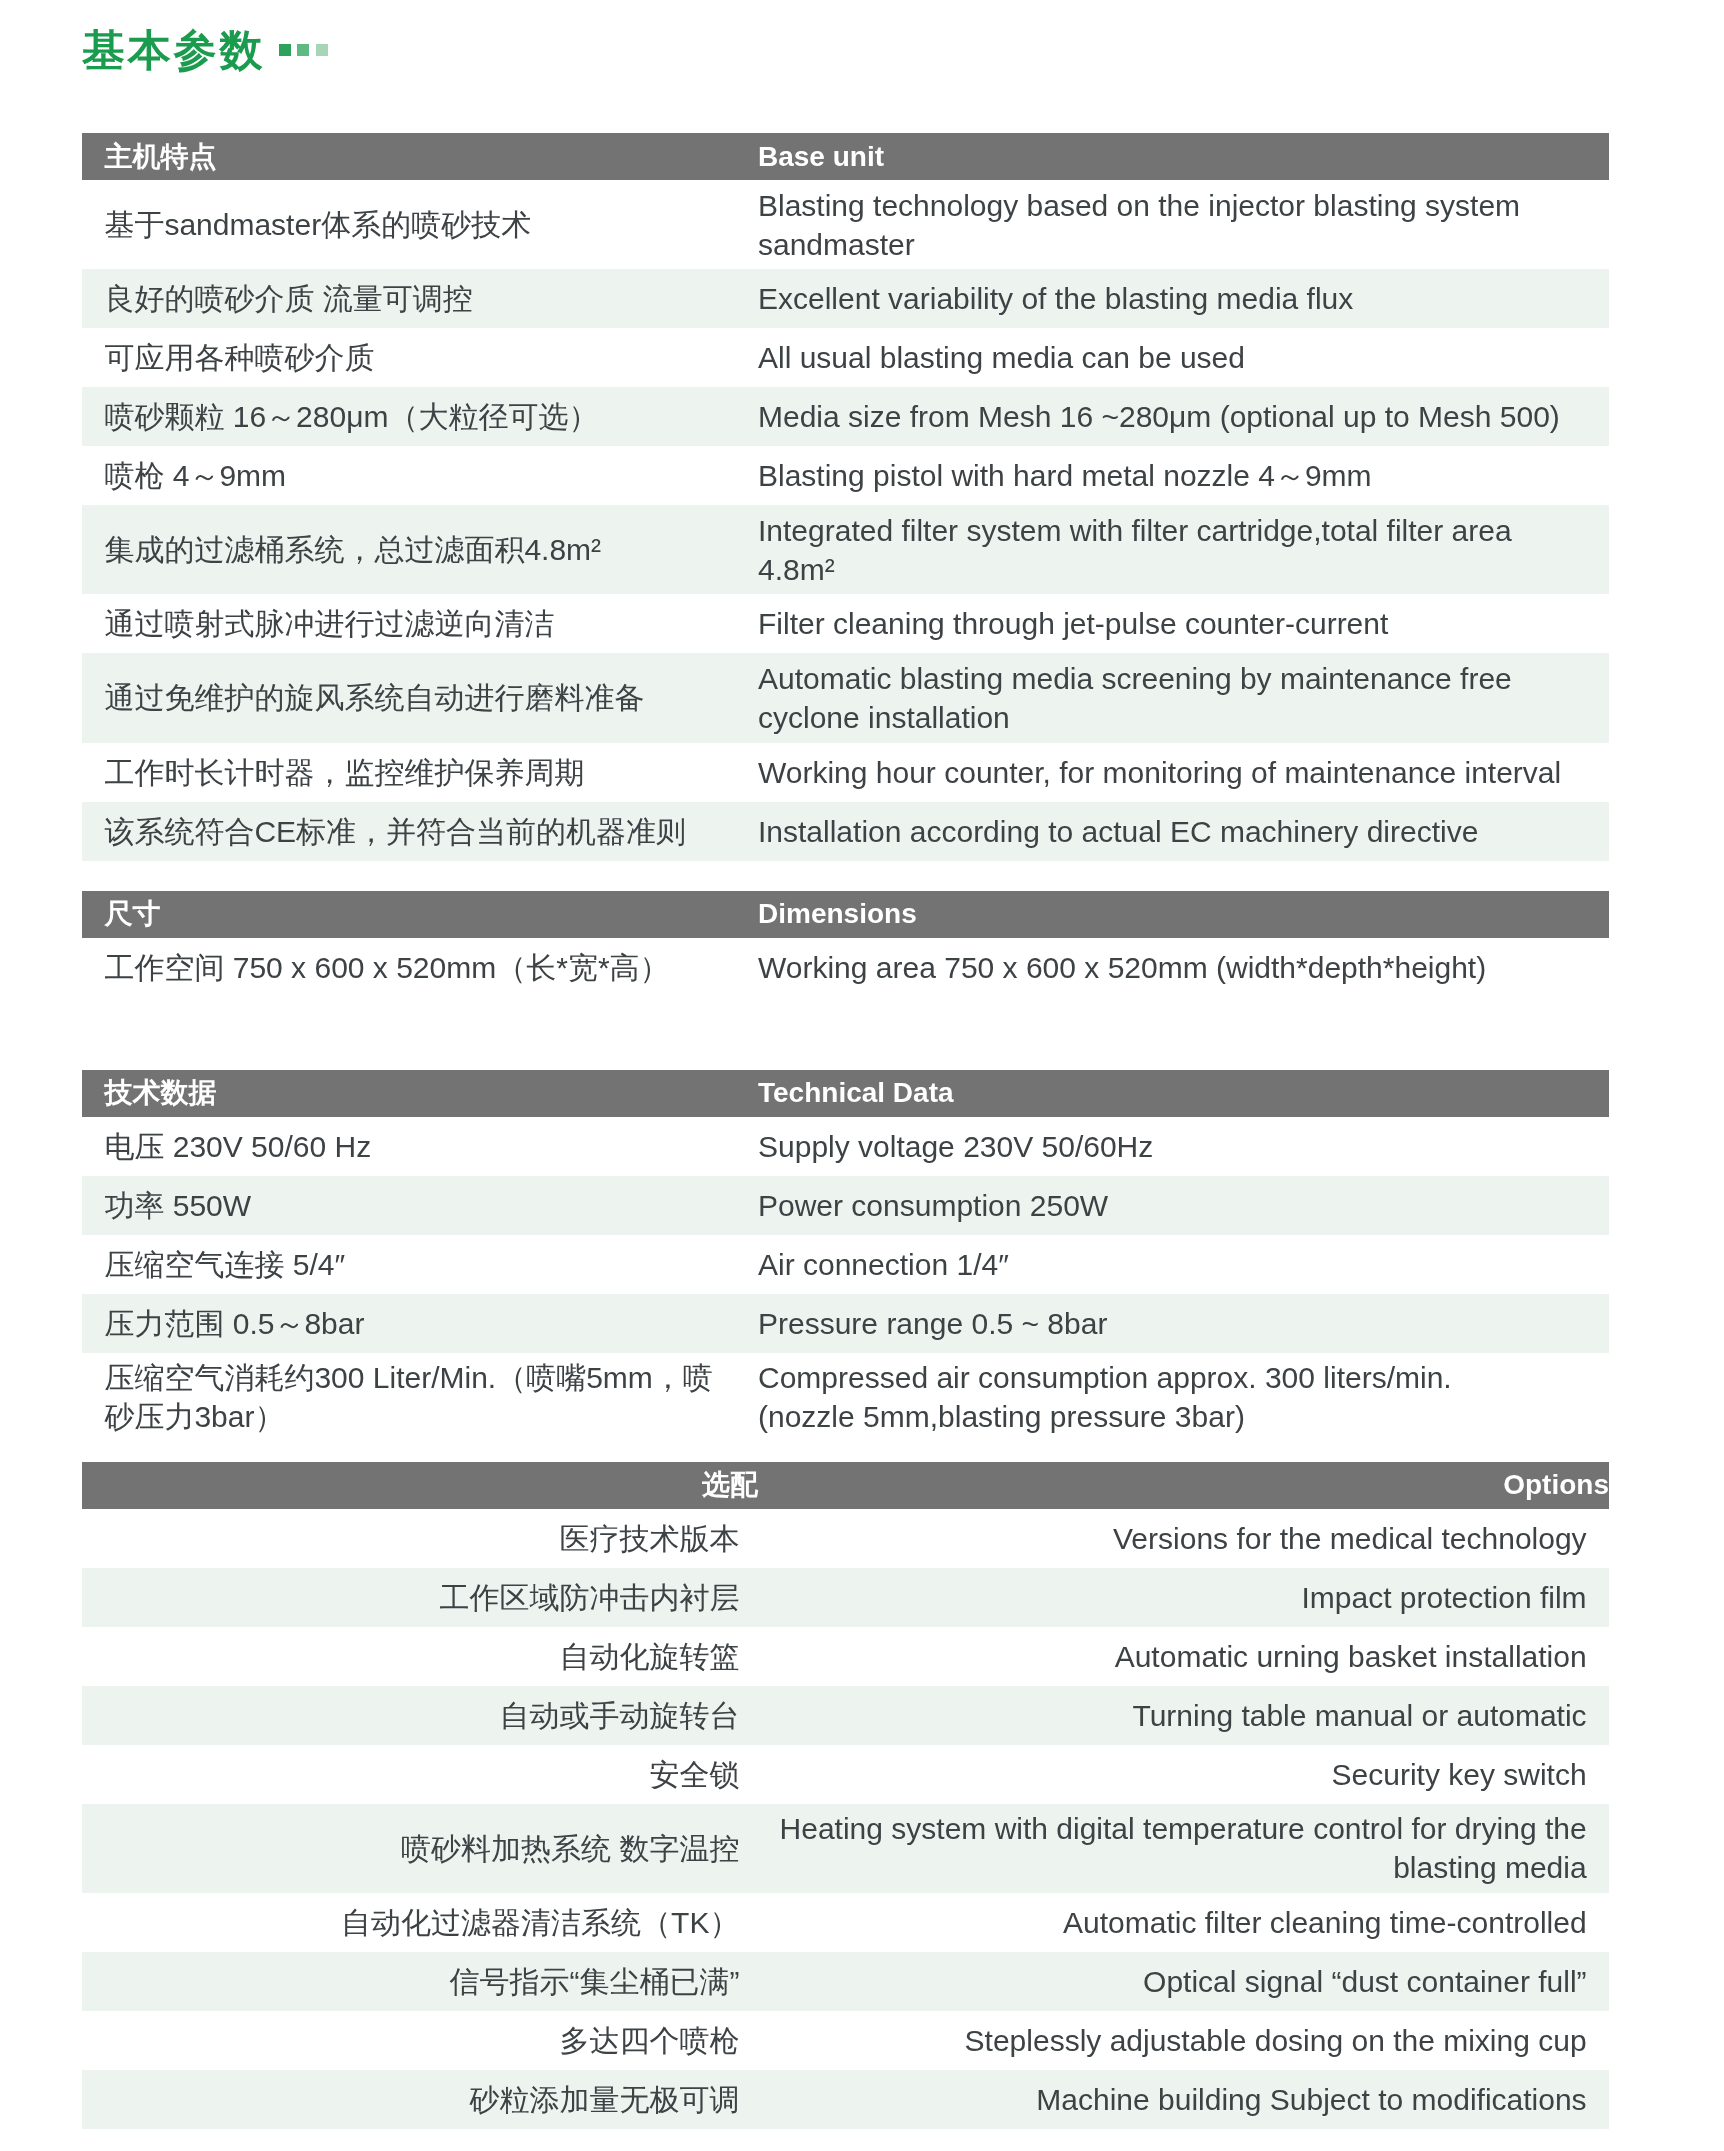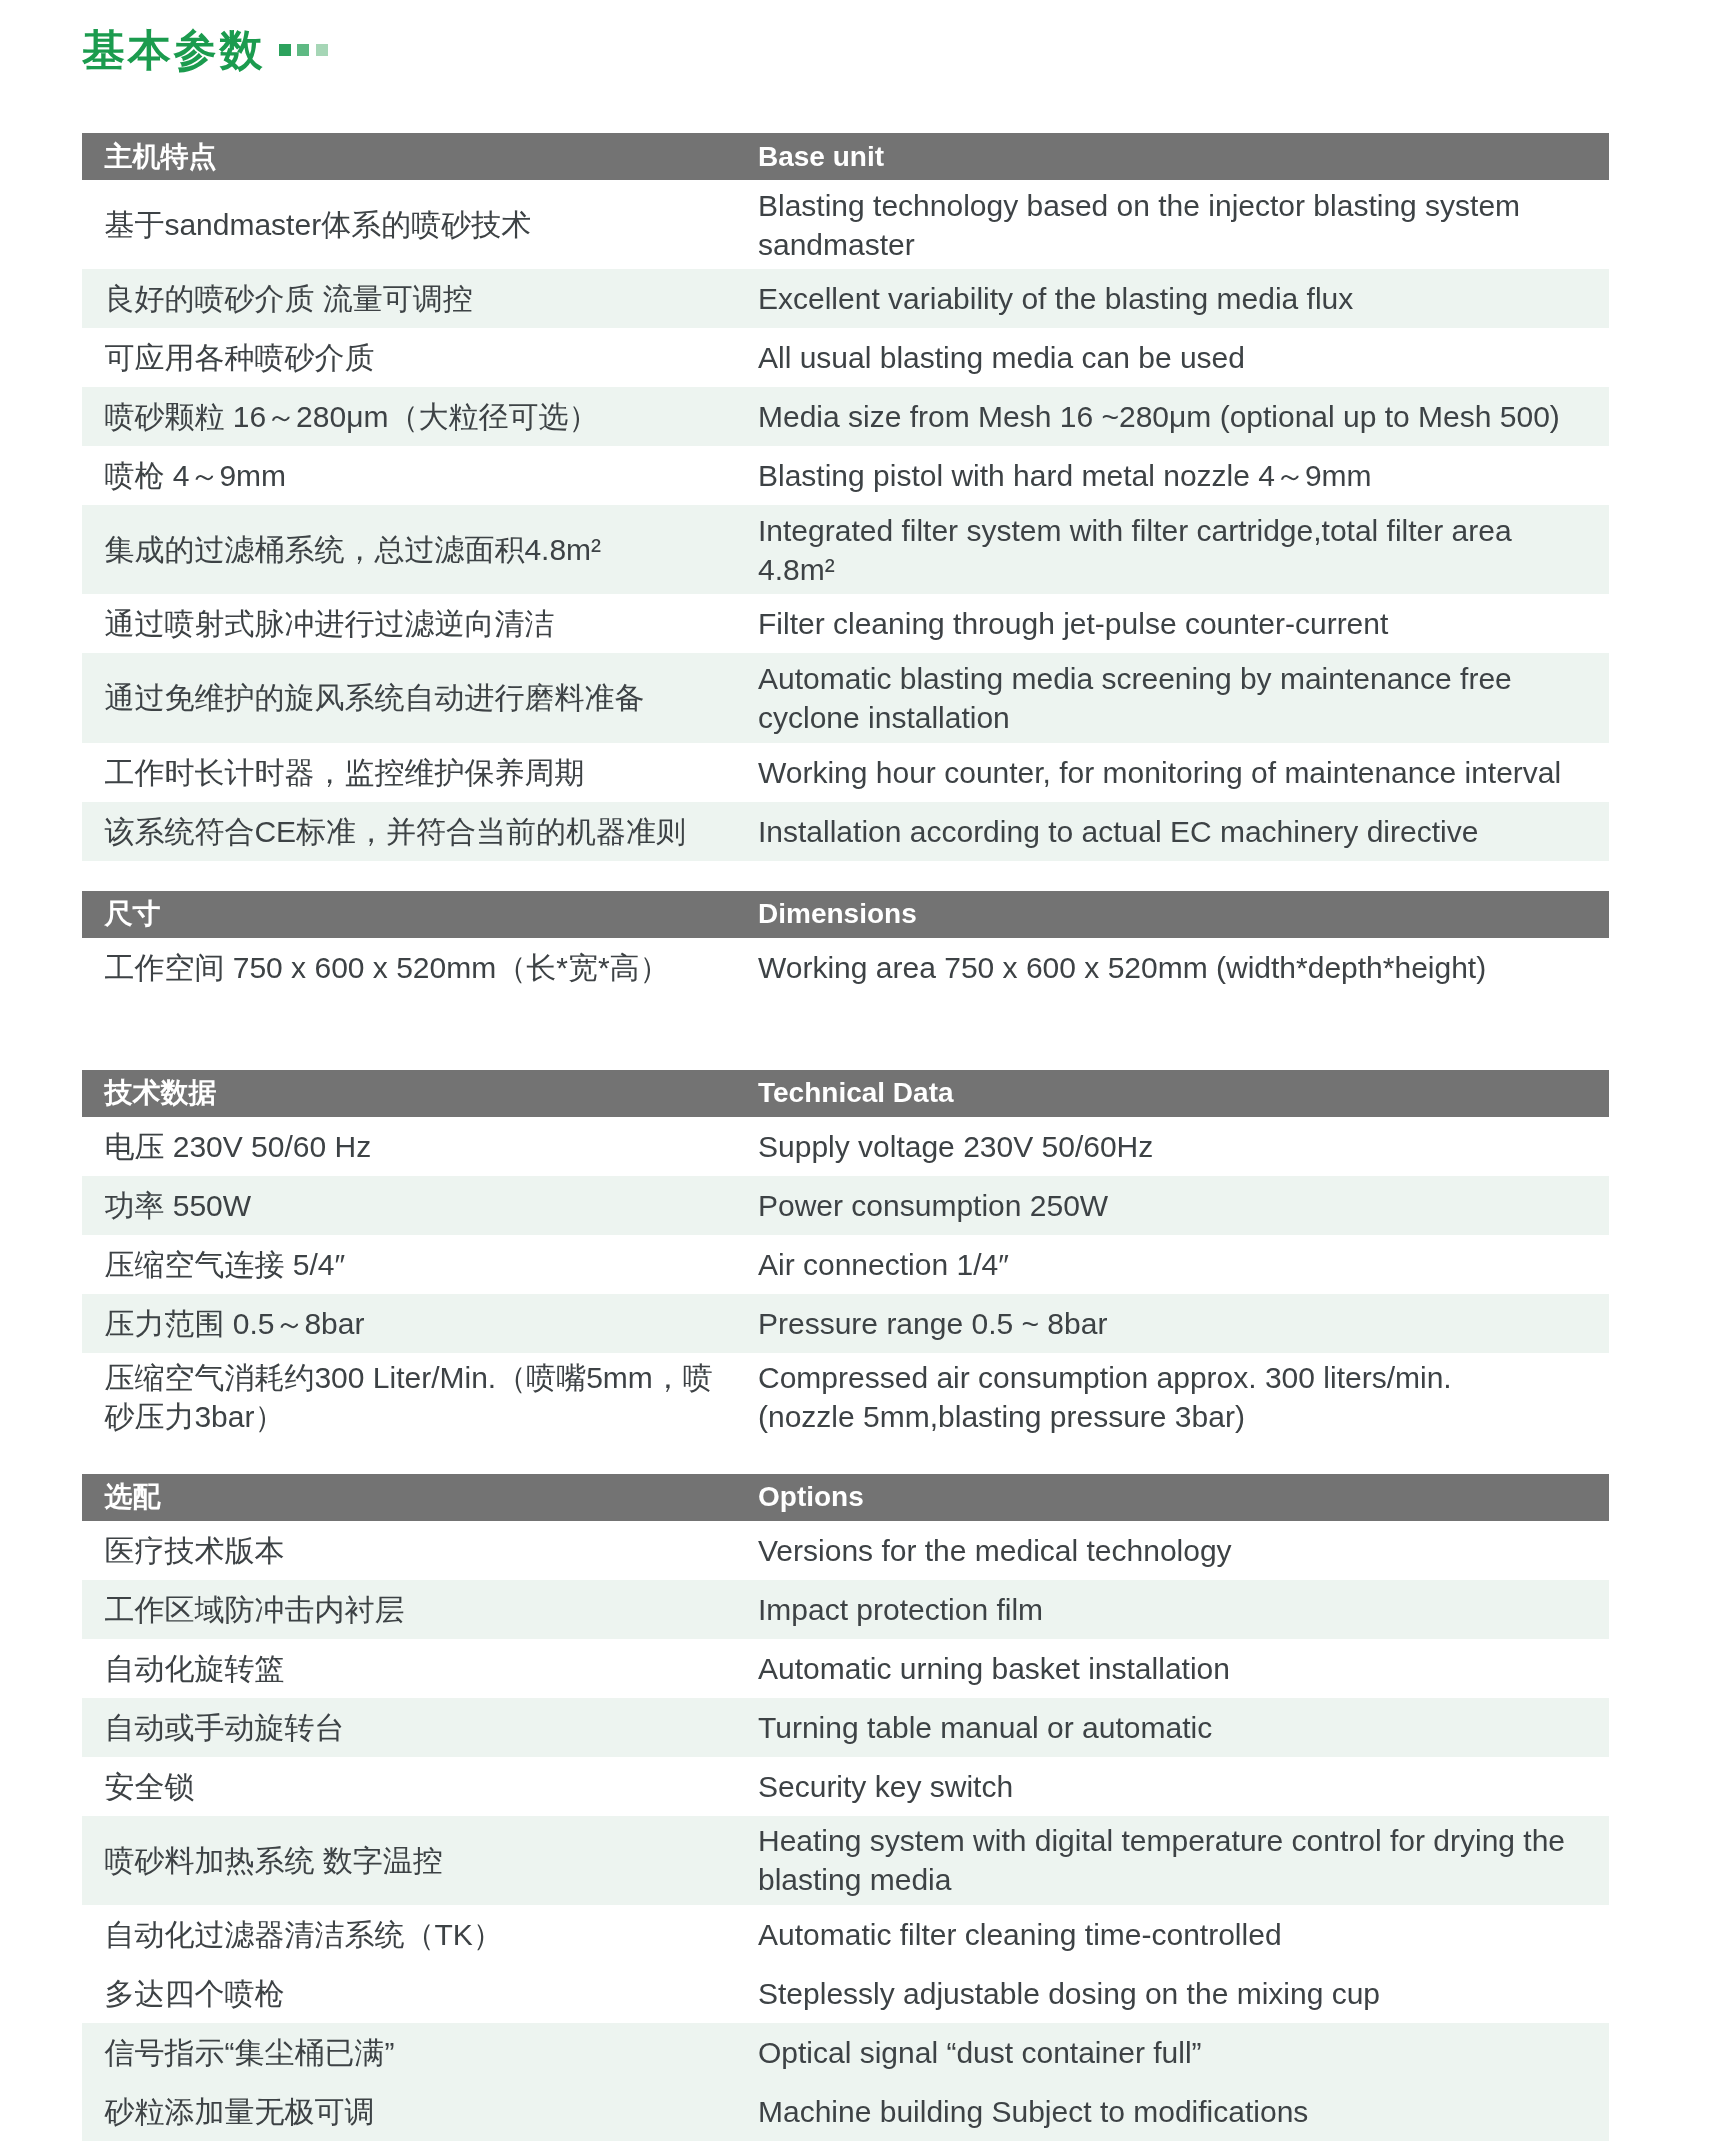--- a/index.html
+++ b/index.html
@@ -45,21 +45,21 @@
   .sq3 { background: #a6d6b6; }
 
   .sections { }
   .section {
     margin-left: 82px;
     margin-right: 88px;
   }
   .section:nth-child(1) { margin-top: 51px; }
   .section:nth-child(2) { margin-top: 30px; }
   .section:nth-child(3) { margin-top: 73px; }
-  .section:nth-child(4) { margin-top: 32px; }
+  .section:nth-child(4) { margin-top: 20px; text-align: right; }
 
   .section-header {
     display: flex;
     align-items: center;
     height: 47px;
     background: #737373;
     color: #ffffff;
     font-size: 28px;
     font-weight: bold;
   }
@@ -223,29 +223,29 @@
     <div class="cell-en">Security key switch</div>
   </div>
           <div class="row alt">
     <div class="cell-zh">喷砂料加热系统 数字温控</div>
     <div class="cell-en">Heating system with digital temperature control for drying the blasting media</div>
   </div>
           <div class="row">
     <div class="cell-zh">自动化过滤器清洁系统（TK）</div>
     <div class="cell-en">Automatic filter cleaning time-controlled</div>
   </div>
+          <div class="row alt">
+    <div class="cell-zh">信号指示“集尘桶已满”</div>
+    <div class="cell-en">Optical signal “dust container full”</div>
+  </div>
           <div class="row">
     <div class="cell-zh">多达四个喷枪</div>
     <div class="cell-en">Steplessly adjustable dosing on the mixing cup</div>
   </div>
           <div class="row alt">
-    <div class="cell-zh">信号指示“集尘桶已满”</div>
-    <div class="cell-en">Optical signal “dust container full”</div>
-  </div>
-          <div class="row alt">
     <div class="cell-zh">砂粒添加量无极可调</div>
     <div class="cell-en">Machine building Subject to modifications</div>
   </div>
         </div>
   </section>
     </div>
 </div>
 
 
 </body></html>

